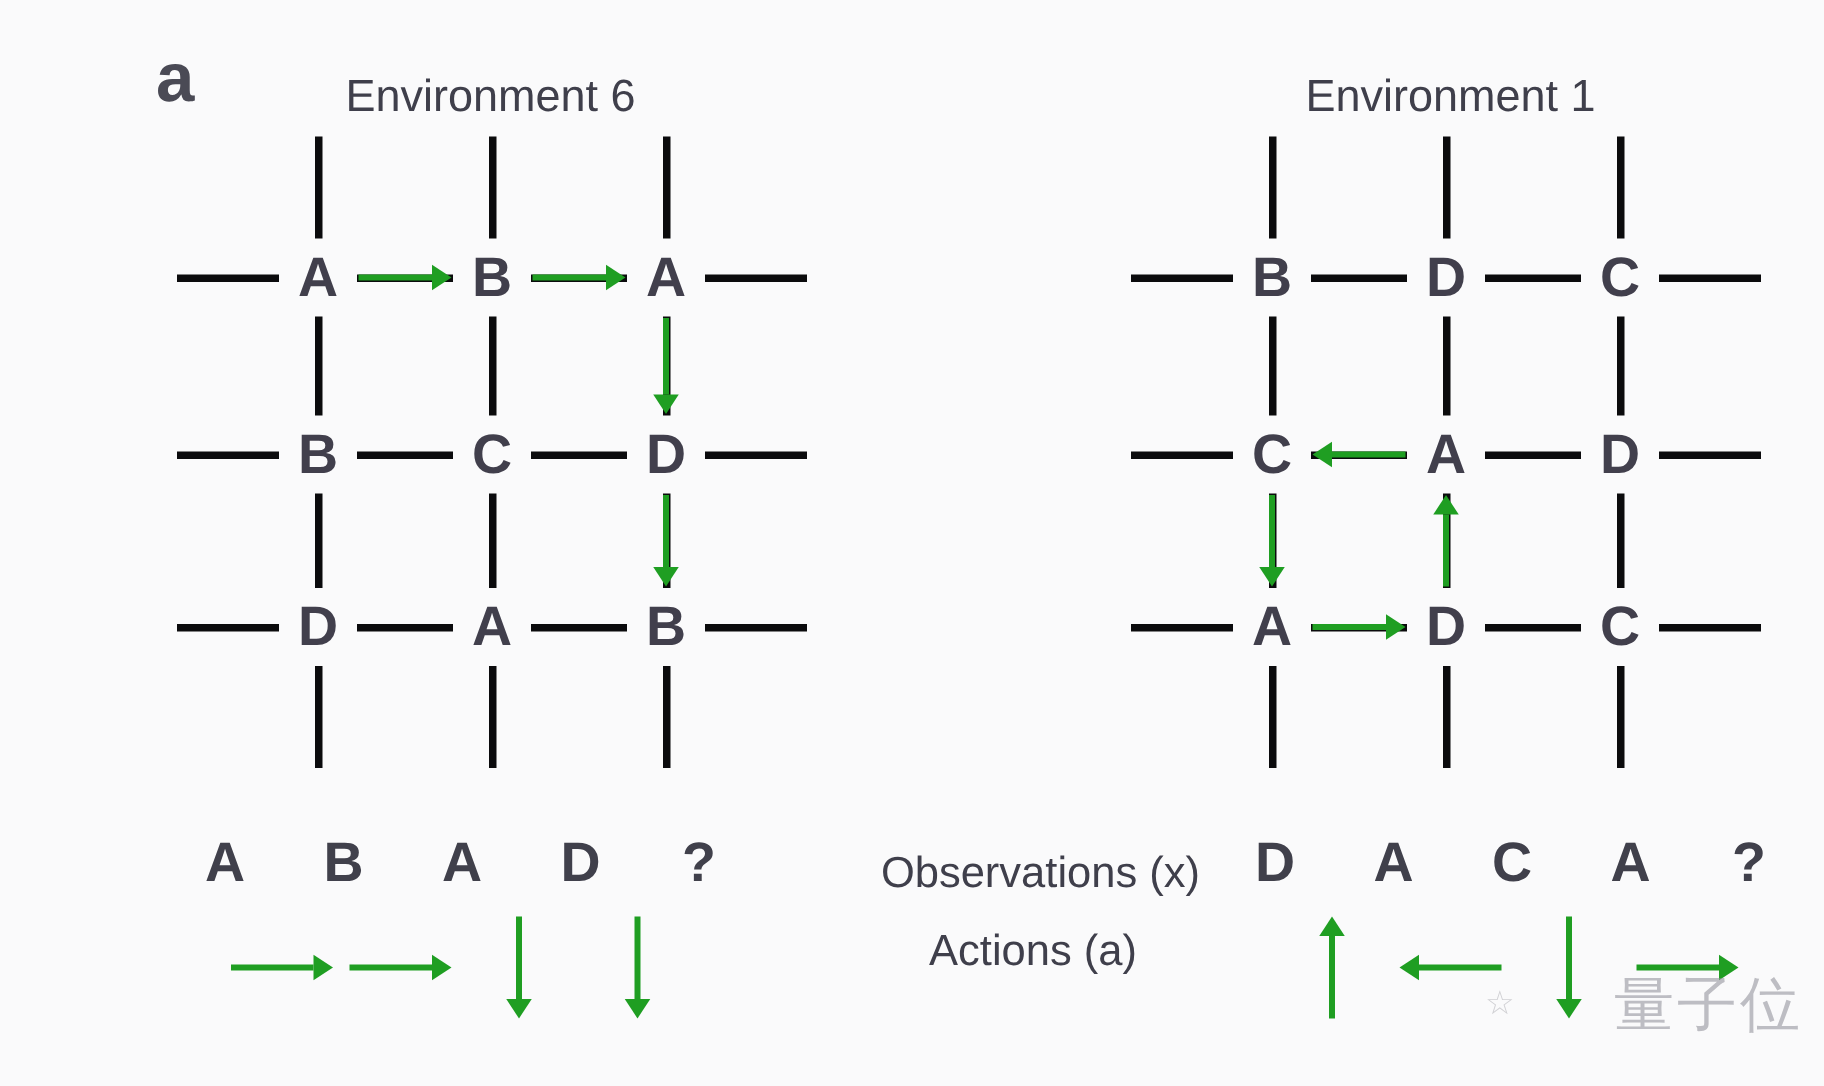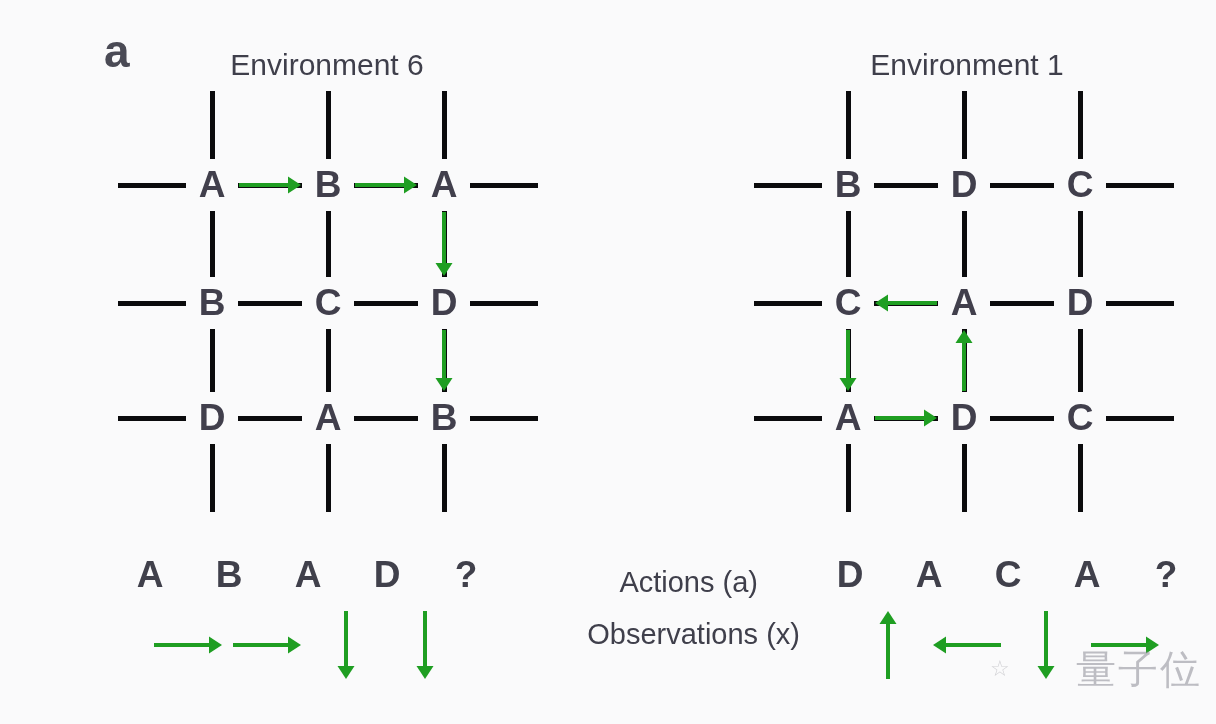--- a/index.html
+++ b/index.html
@@ -315,22 +315,22 @@
         <line x1="14" y1="14" x2="14" y2="69" stroke="#1f9e22" stroke-width="4"></line>
         <polygon points="14,82 5.5,69 22.5,69" fill="#1f9e22"></polygon>
       </svg>
       <svg class="arrow" width="96" height="28" style="left: 266.5px; top: 79px;">
         <line x1="14" y1="14" x2="69" y2="14" stroke="#1f9e22" stroke-width="4"></line>
         <polygon points="82,14 69,5.5 69,22.5" fill="#1f9e22"></polygon>
       </svg>
     </div>
 
   <div class="seq-labels">
+    <div id="label-observations">Observations (x)</div>
     <div id="label-actions">Actions (a)</div>
-    <div id="label-observations">Observations (x)</div>
   </div>
 
   <div id="watermark">
     <span class="wm-mark">☆</span>
     <span class="wm-big">量子位</span>
   </div>
 
 </div>
 
 </body></html>

